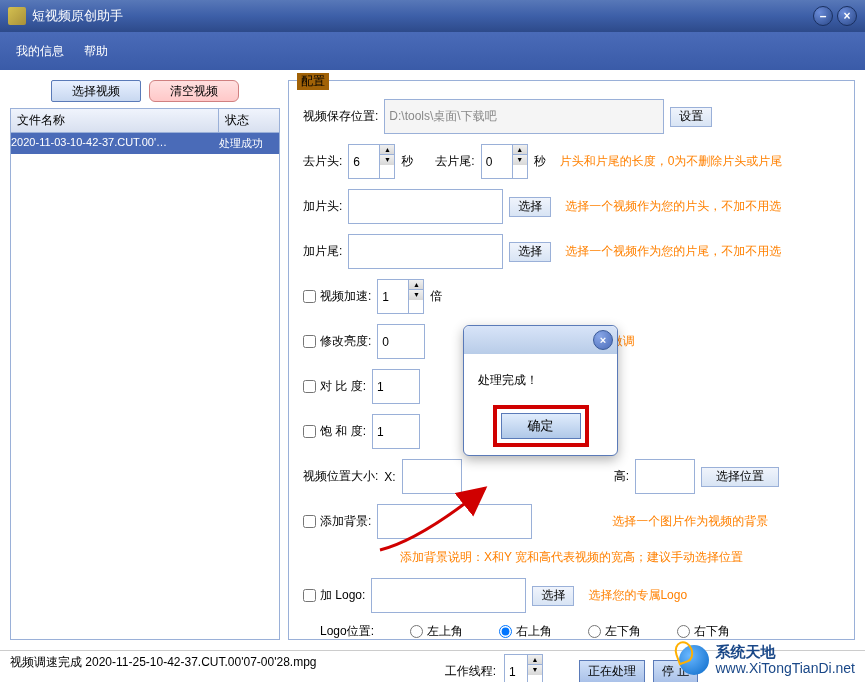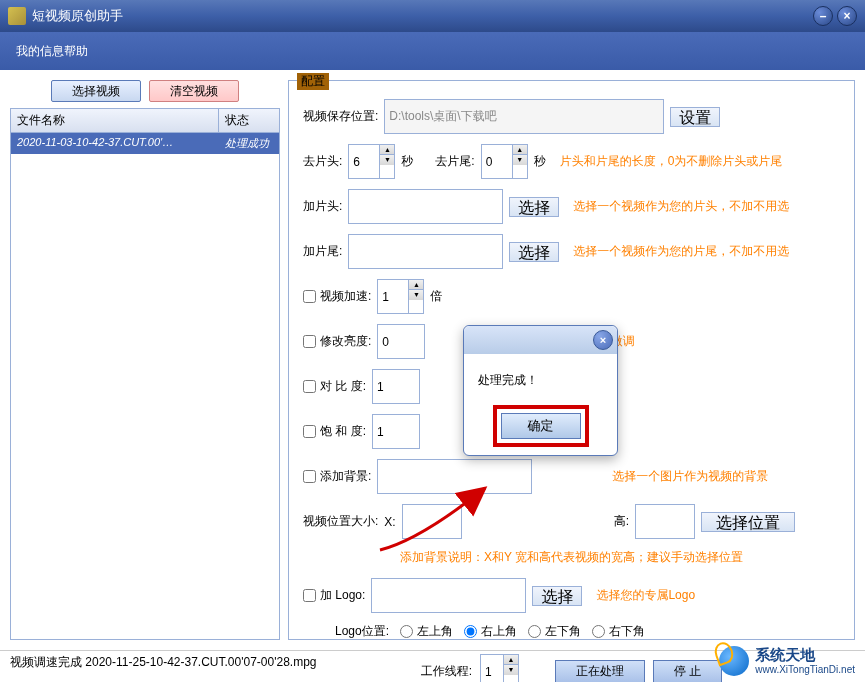--- a/index.html
+++ b/index.html
@@ -4,79 +4,79 @@
 <style>
 * { box-sizing: border-box; margin: 0; padding: 0; font-family: "Microsoft YaHei", SimSun, Arial, sans-serif; font-size: 12px; }
 body { background: #fff; width: 865px; height: 682px; overflow: hidden; position: relative; }
 
 .titlebar { height: 32px; background: linear-gradient(to bottom, #5878b8 0%, #3d5fa8 50%, #2d4a8a 100%); display: flex; align-items: center; padding: 0 8px; color: #fff; position: relative; }
 .titlebar .logo { width: 18px; height: 18px; background: linear-gradient(135deg, #d4c050, #a8903a); border-radius: 2px; margin-right: 6px; }
 .titlebar .title { font-size: 13px; }
 .titlebar .controls { position: absolute; right: 8px; display: flex; gap: 4px; }
 .titlebar .ctrl-btn { width: 20px; height: 20px; border-radius: 50%; background: radial-gradient(circle at 30% 30%, #6a8bd8, #2a4888); border: 1px solid #1a3060; display: flex; align-items: center; justify-content: center; color: #fff; font-weight: bold; cursor: pointer; font-size: 12px; }
 
-.menubar { height: 38px; background: linear-gradient(to bottom, #4a6bb8, #3a5ba8); display: flex; align-items: center; padding: 0 16px; color: #fff; font-size: 15px; }
+.menubar { height: 38px; background: linear-gradient(to bottom, #4a6bb8, #3a5ba8); display: flex; align-items: center; padding: 0 16px; gap: 20px; color: #fff; font-size: 15px; }
 .menubar span { cursor: pointer; }
 
 .content { display: flex; padding: 10px; gap: 8px; height: 580px; }
 
 .left-panel { width: 270px; display: flex; flex-direction: column; }
 .btn-row { display: flex; gap: 8px; margin-bottom: 6px; justify-content: center; }
 .btn { height: 22px; padding: 0 20px; border: 1px solid #5a7ab8; background: linear-gradient(to bottom, #e8f0ff, #c8d8f0); cursor: pointer; border-radius: 2px; font-size: 12px; display: flex; align-items: center; justify-content: center; }
-.btn.clear { background: linear-gradient(to bottom, #ffe0e0, #ffc8c8); border-color: #d08080; }
+.btn.clear { background: linear-gradient(to bottom, #ffe0e0, #ffc8c8); border-color: #d08080; border-radius: 6px; }
 .file-table { border: 1px solid #9ab0d8; flex: 1; display: flex; flex-direction: column; }
 .file-header { display: flex; background: linear-gradient(to bottom, #f0f4fc, #d8e0f0); border-bottom: 1px solid #9ab0d8; }
 .file-header div { padding: 3px 6px; font-size: 12px; }
 .fh-name { flex: 1; border-right: 1px solid #9ab0d8; }
 .fh-status { width: 60px; }
 .file-row { display: flex; background: #4a6bb8; color: #fff; }
-.file-row div { padding: 3px 6px; font-size: 11px; font-style: italic; }
+.file-row div { padding: 3px 0; font-size: 11px; }
 .fr-name { flex: 1; white-space: nowrap; overflow: hidden; }
 .fr-status { width: 60px; }
 
 .right-panel { flex: 1; }
 .config-box { border: 1px solid #9ab0d8; height: 100%; padding: 8px 14px; position: relative; }
 .config-title { position: absolute; top: -8px; left: 8px; background: #a16207; padding: 0 4px; font-size: 12px; }
 .form-row { display: flex; align-items: center; margin: 10px 0; gap: 6px; }
 .label { font-size: 12px; white-space: nowrap; }
 .tip { color: #ff8000; font-size: 12px; margin-left: 8px; }
 .tip-long { color: #ff8000; font-size: 12px; text-align: center; margin: 4px 0 12px 0; }
 input[type="text"] { border: 1px solid #9ab0d8; height: 35px; padding: 0 4px; font-size: 12px; }
 input.path { width: 280px; background: #f5f5f5; color: #888; }
 input.num { width: 32px; text-align: left; }
 input.mid { width: 155px; }
 input.sm { width: 48px; }
 input.coord { width: 60px; }
 .spinner { display: flex; }
 .spinner-btns { display: flex; flex-direction: column; border: 1px solid #9ab0d8; border-left: none; }
 .spinner-btns span { width: 14px; height: 10px; font-size: 7px; line-height: 9px; text-align: center; background: linear-gradient(#f0f0f0,#d8d8d8); cursor: pointer; }
 .spinner-btns span:first-child { border-bottom: 1px solid #9ab0d8; }
-.small-btn { height: 20px; padding: 0 8px; border: 1px solid #9ab0d8; background: linear-gradient(#f0f4fc,#d8e4f4); cursor: pointer; font-size: 16px; }
+.small-btn { height: 20px; padding: 0 8px; border: 1px solid #9ab0d8; background: linear-gradient(#f0f4fc,#d8e4f4); cursor: pointer; font-size: 12px; }
 .chk { display: flex; align-items: center; gap: 4px; font-size: 12px; }
 .chk input { width: 13px; height: 13px; }
-.action-btn { height: 24px; padding: 0 20px; border: 1px solid #5a7ab8; background: linear-gradient(to bottom, #d0e0f8, #a8c0e8); cursor: pointer; border-radius: 0; font-size: 12px; }
+.action-btn { height: 24px; padding: 0 8px; border: 1px solid #5a7ab8; background: linear-gradient(to bottom, #d0e0f8, #a8c0e8); cursor: pointer; border-radius: 0; font-size: 12px; }
 
 .status-bar { height: 24px; padding: 0 10px; display: flex; align-items: center; font-size: 13px; border-top: 1px solid #ccc; }
 
 .dialog { position: absolute; left: 463px; top: 325px; width: 155px; background: #fff; border: 1px solid #5a7ab8; border-radius: 6px; box-shadow: 0 4px 12px rgba(0,0,0,0.3); z-index: 100; }
 .dialog-title { height: 28px; background: linear-gradient(to bottom, #d8e4f8, #b8cce8); border-radius: 6px 6px 0 0; position: relative; }
 .dialog-close { position: absolute; right: 4px; top: 4px; width: 20px; height: 20px; border-radius: 50%; background: radial-gradient(circle at 30% 30%, #8aa8e8, #4a6bb8); border: 1px solid #3a5a98; display: flex; align-items: center; justify-content: center; color: #fff; font-weight: bold; cursor: pointer; font-size: 11px; }
 .dialog-body { padding: 18px 14px 8px; font-size: 12px; }
 .dialog-footer { padding: 8px; text-align: center; }
 .ok-wrapper { display: inline-block; border: 4px solid #d00000; padding: 4px; }
 .ok-btn { height: 26px; width: 80px; border: 1px solid #5a7ab8; background: linear-gradient(to bottom, #e0ecfc, #b0c8e8); cursor: pointer; font-size: 13px; }
 
 .arrow { position: absolute; left: 370px; top: 480px; z-index: 99; pointer-events: none; }
 
 .watermark { position: absolute; right: 10px; bottom: 6px; display: flex; align-items: center; gap: 6px; }
 .watermark .globe { width: 30px; height: 30px; border-radius: 50%; background: radial-gradient(circle at 35% 35%, #6ab8ff, #0868c8); position: relative; }
 .watermark .globe::after { content: ""; position: absolute; width: 14px; height: 18px; border: 2px solid #ffb000; border-radius: 50% 50% 50% 0; transform: rotate(-20deg); left: -4px; top: -4px; }
 .watermark .txt { display: flex; flex-direction: column; line-height: 1.1; }
 .watermark .cn { font-size: 15px; font-weight: bold; color: #1a4888; }
-.watermark .en { font-size: 10px; color: #1a4888; }
+.watermark .en { font-size: 14px; color: #1a4888; }
 </style>
 </head>
 <body>
 
 <div class="titlebar">
   <div class="logo"></div>
   <div class="title">短视频原创助手</div>
   <div class="controls">
     <div class="ctrl-btn">–</div>
     <div class="ctrl-btn">×</div>
@@ -191,52 +191,52 @@
 
       <div class="form-row">
         <label class="chk">
             <input type="checkbox" style="">
             <span>饱 和  度:</span>
           </label>
         <input type="text" class="sm" value="1" style="">
       </div>
 
       <div class="form-row">
-        <label class="chk">
-            <input type="checkbox" style="">
-            <span>添加背景:</span>
-          </label>
-        <input type="text" class="mid" value="" style="">
-        <span style="width:60px"></span>
-        <span class="tip">选择一个图片作为视频的背景</span>
-      </div>
-
-      <div class="form-row">
         <span class="label">视频位置大小:</span>
         <span class="label">X:</span>
         <input type="text" class="coord" value="" style="">
         <span style="width:140px"></span>
         <span class="label">高:</span>
         <input type="text" class="coord" value="" style="">
         <button class="small-btn" style="padding:0 14px">选择位置</button>
       </div>
 
+      <div class="form-row">
+        <label class="chk">
+            <input type="checkbox" style="">
+            <span>添加背景:</span>
+          </label>
+        <input type="text" class="mid" value="" style="">
+        <span style="width:60px"></span>
+        <span class="tip">选择一个图片作为视频的背景</span>
+      </div>
+
       <div class="tip-long">添加背景说明：X和Y                                宽和高代表视频的宽高；建议手动选择位置</div>
 
       <div class="form-row">
         <label class="chk">
             <input type="checkbox" style="">
             <span>加 Logo:</span>
           </label>
         <input type="text" class="mid" value="" style="">
         <button class="small-btn">选择</button>
         <span class="tip">选择您的专属Logo</span>
       </div>
 
-      <div class="form-row" style="gap:11px;margin-left:32px">
+      <div class="form-row" style="gap:36px;margin-left:17px">
         <span class="label">Logo位置:</span>
         <label class="chk">
             <input type="radio" name="lp" style="">
             <span>左上角</span>
           </label>
         <label class="chk">
             <input type="radio" name="lp" checked="" style="">
             <span>右上角</span>
           </label>
         <label class="chk">

